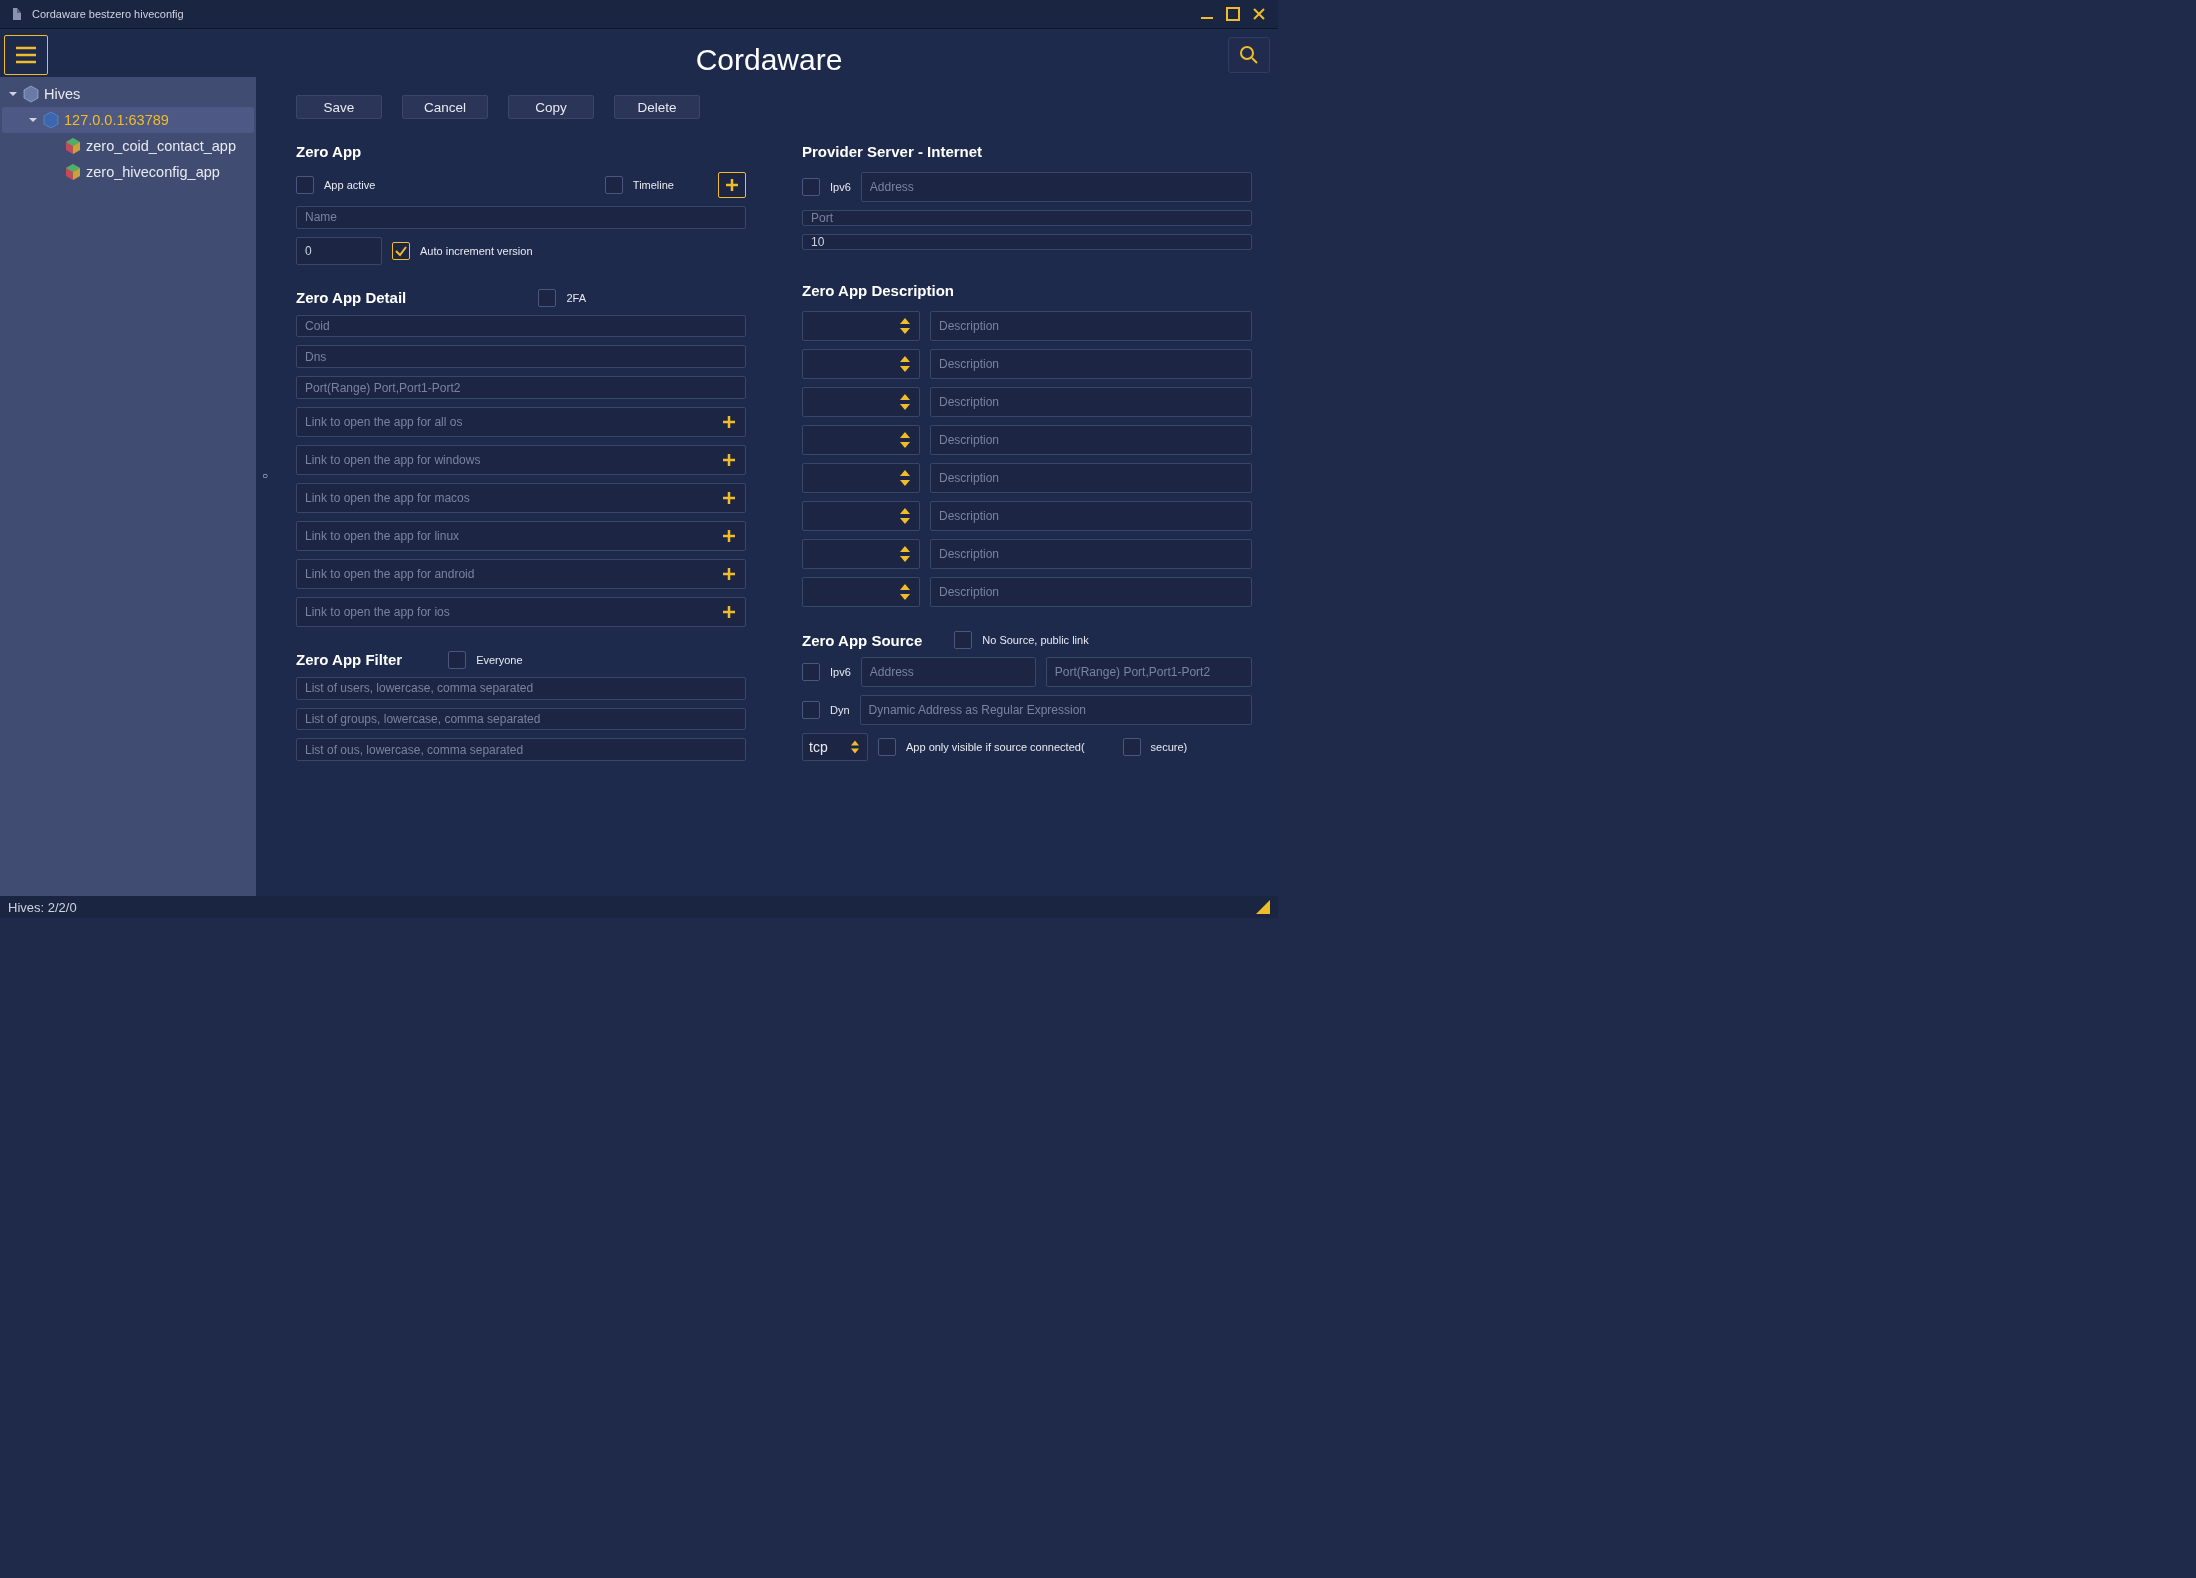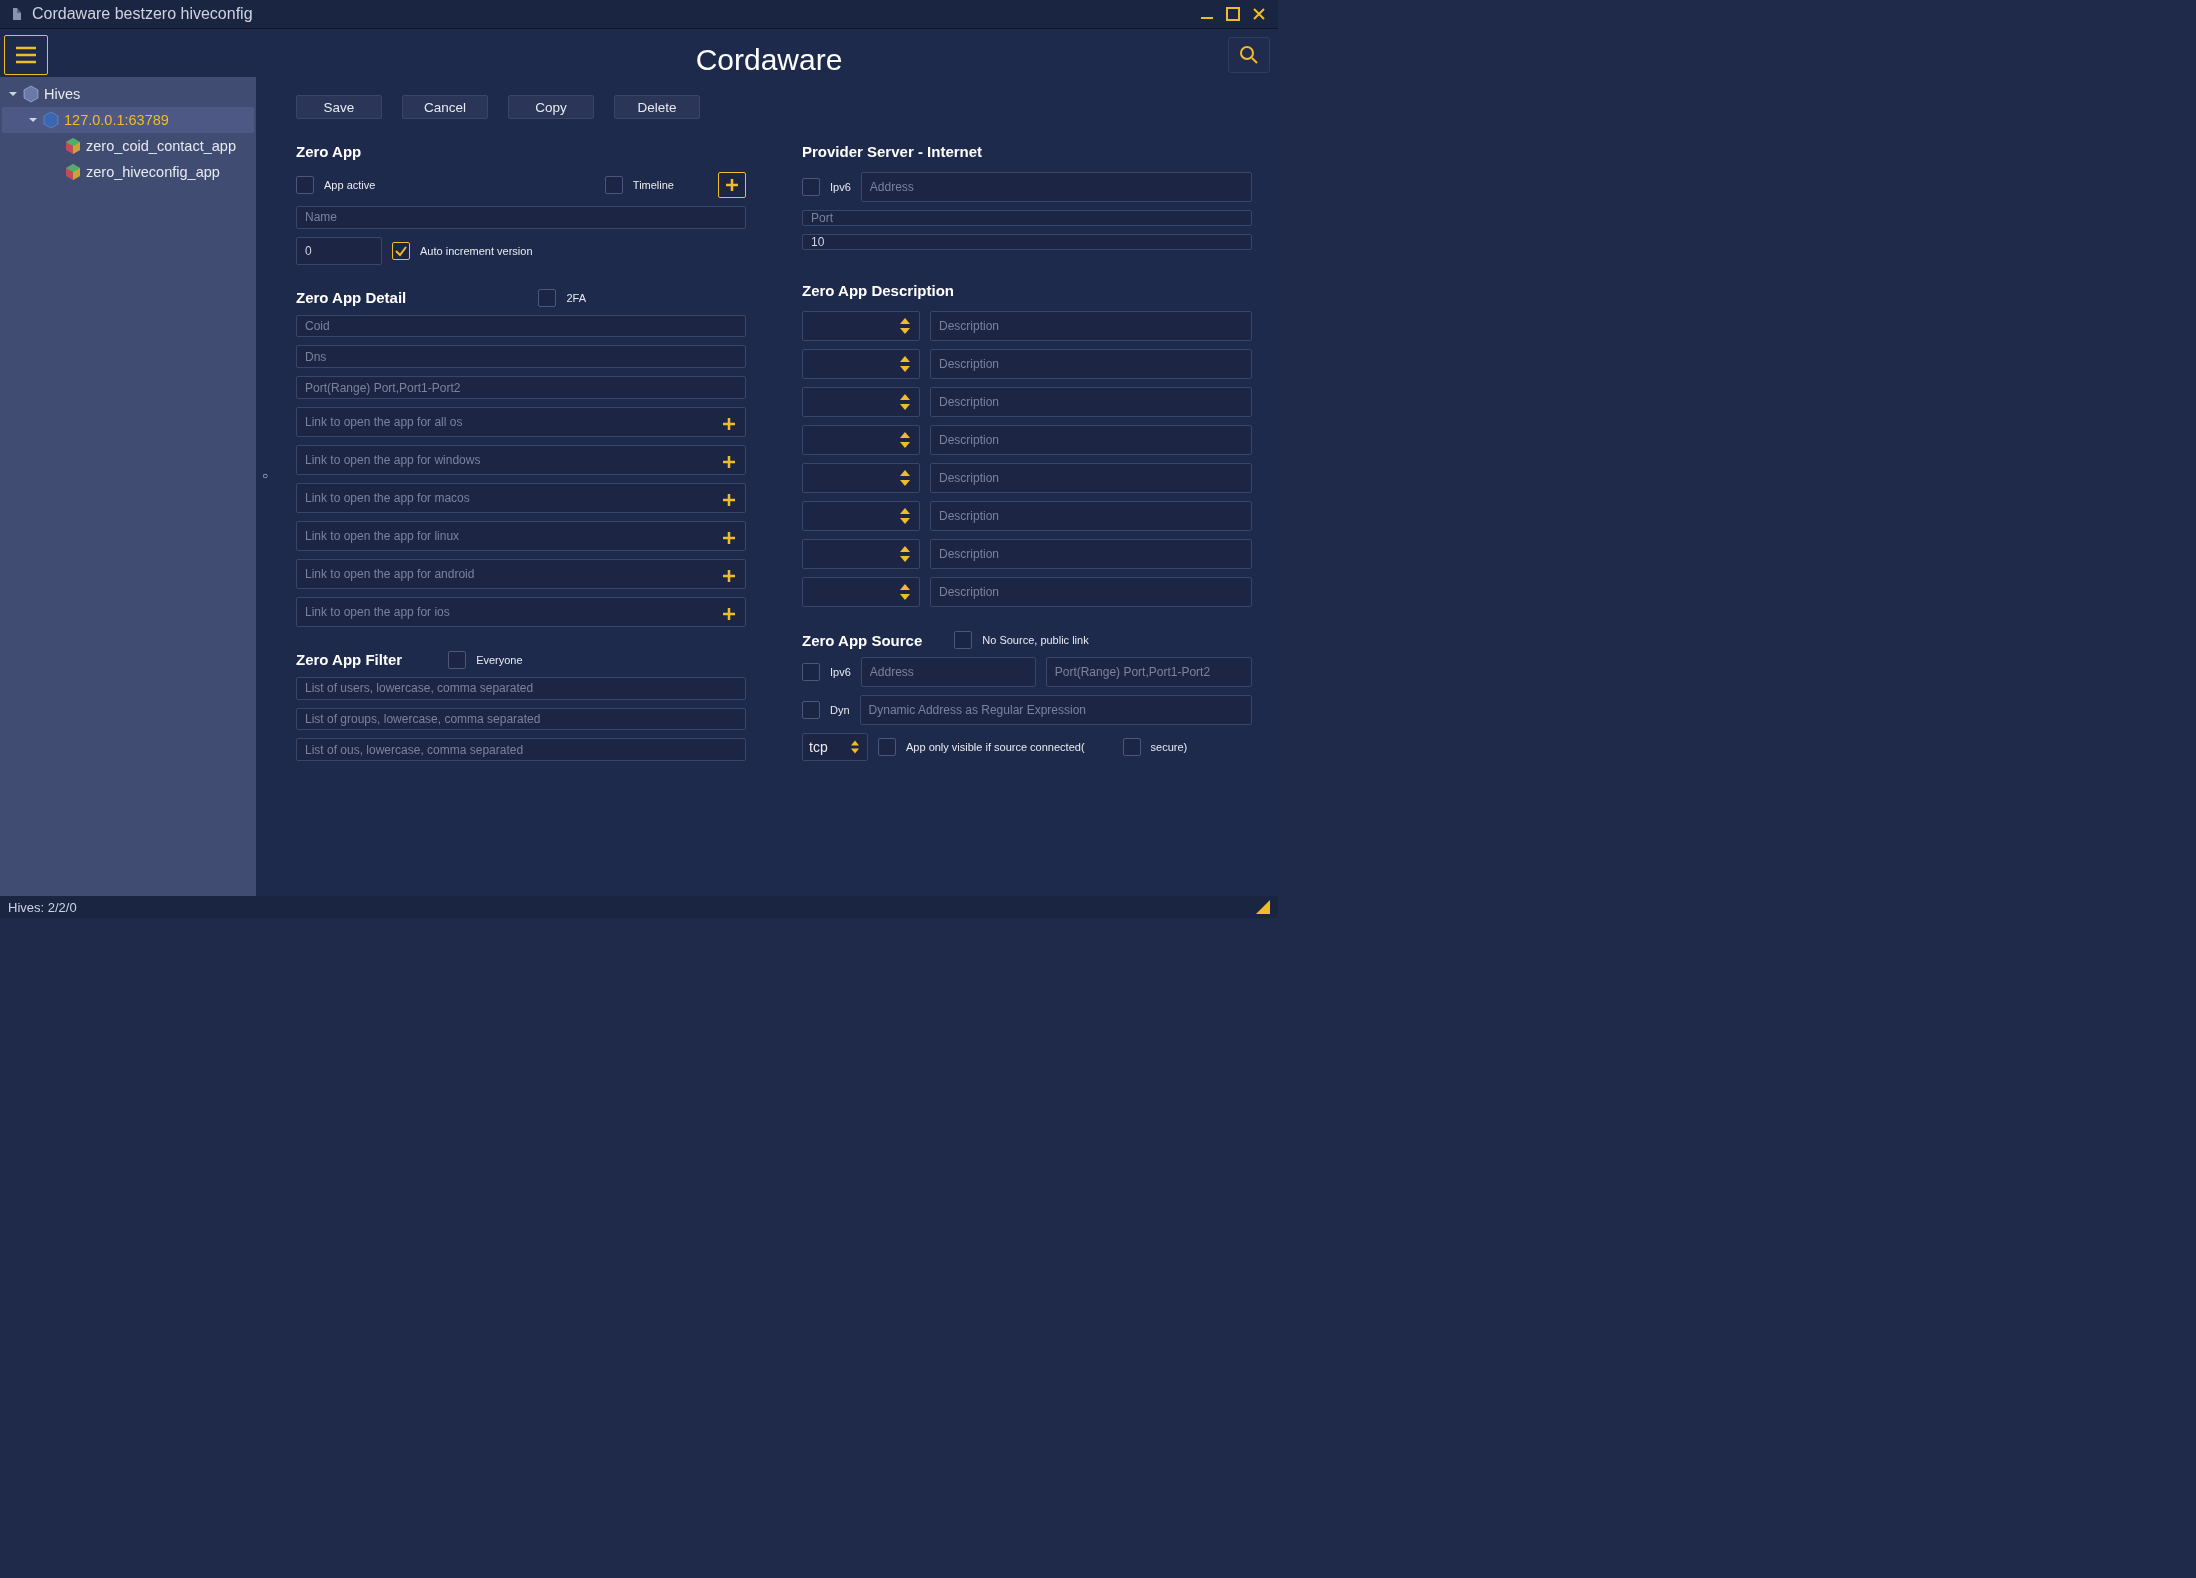--- a/index.html
+++ b/index.html
@@ -15,21 +15,21 @@
     --text-secondary: #a5adc6;
     --text-muted: #7a829e;
     --accent-yellow: #f0bc28;
     --accent-hl: #f0bc28;
     --tree-selected-text: #f0bc28;
   }
   * { box-sizing: border-box; margin:0; padding:0; font-family: "Segoe UI", Arial, sans-serif; }
   html,body { height:100%; background: var(--bg-body); color: var(--text-primary); font-size:14px; }
   .app-window { width:1278px; height:918px; background: var(--bg-content); display:flex; flex-direction:column; position:relative; }
   
-  .titlebar { height:28px; background: var(--bg-titlebar); display:flex; align-items:center; padding:0 8px; color:#cfd3e0; font-size:16px; }
+  .titlebar { height:28px; background: var(--bg-titlebar); display:flex; align-items:center; padding:0 8px; color:#cfd3e0; font-size:11px; }
   .titlebar .app-icon { width:18px; height:18px; margin-right:6px; display:flex; align-items:center; justify-content:center;}
   .titlebar .app-icon svg { width:16px; height:16px;}
   .titlebar-spacer { flex:1; }
   .win-controls { display:flex; gap:4px; }
   .win-btn { width:22px; height:20px; display:flex; align-items:center; justify-content:center; color: var(--accent-yellow); cursor:pointer;}
   
   .app-body { flex:1; display:flex; border-top:1px solid #101628; background: var(--bg-content);}
   
   .sidebar-wrap { display:flex; flex-direction:column;}
   .hamburger-region { width:260px;}
@@ -64,21 +64,21 @@
   .input::placeholder { color: var(--text-muted);}
   .input-sm { width:86px; height:28px; text-align:left;}
   .input-full { flex:1;}
   .checkbox { width:18px; height:18px; border:1px solid #4a567c; background: var(--bg-input); border-radius:2px; display:inline-flex; align-items:center; justify-content:center; cursor:pointer;}
   .checkbox.checked { border-color: var(--accent-yellow);}
   .checkbox.checked svg { display:block;}
   .checkbox svg { display:none; width:14px; height:14px; }
   .chk-label { color: var(--text-primary); font-size:11px;}
   .plus-btn { width:28px; height:26px; border:1px solid var(--accent-yellow); border-radius:2px; background: var(--bg-input); display:flex; align-items:center; justify-content:center; cursor:pointer;}
   .plus-inline { width:24px; height:24px; border:none; background:transparent; display:flex; align-items:center; justify-content:center; cursor:pointer;}
-  .link-input-wrap { display:flex; align-items:flex-end; background: var(--bg-input); border:1px solid var(--border-input); border-radius:2px; height:30px; padding-right:4px;}
+  .link-input-wrap { display:flex; align-items:center; background: var(--bg-input); border:1px solid var(--border-input); border-radius:2px; height:30px; padding-right:4px;}
   .link-input-wrap .input { border:none; background:transparent; flex:1; height:100%;}
   .spin-input { width:118px; height:30px; background: var(--bg-input); border:1px solid var(--border-input); border-radius:2px; display:flex; align-items:center; padding-left:8px; position:relative;}
   .spin-arrows { position:absolute; right:4px; top:2px; bottom:2px; width:16px; display:flex; flex-direction:column; justify-content:center; gap:0px;}
   .spin-arrows svg { width:12px; height:10px; cursor:pointer;}
   .desc-input { flex:1; }
   .select-like { width:66px; height:28px; background: var(--bg-input); border:1px solid var(--border-input); border-radius:2px; display:flex; align-items:center; padding:0 6px; position:relative; color:var(--text-primary);}
   .select-arrows { position:absolute; right:4px; top:2px; bottom:2px; width:14px; display:flex; flex-direction:column; justify-content:center;}
   
   .statusbar { height:22px; background: var(--bg-titlebar); color:#cfd3e0; display:flex; align-items:center; padding:0 8px; font-size:13px;}
   .statusbar .spacer { flex:1;}

